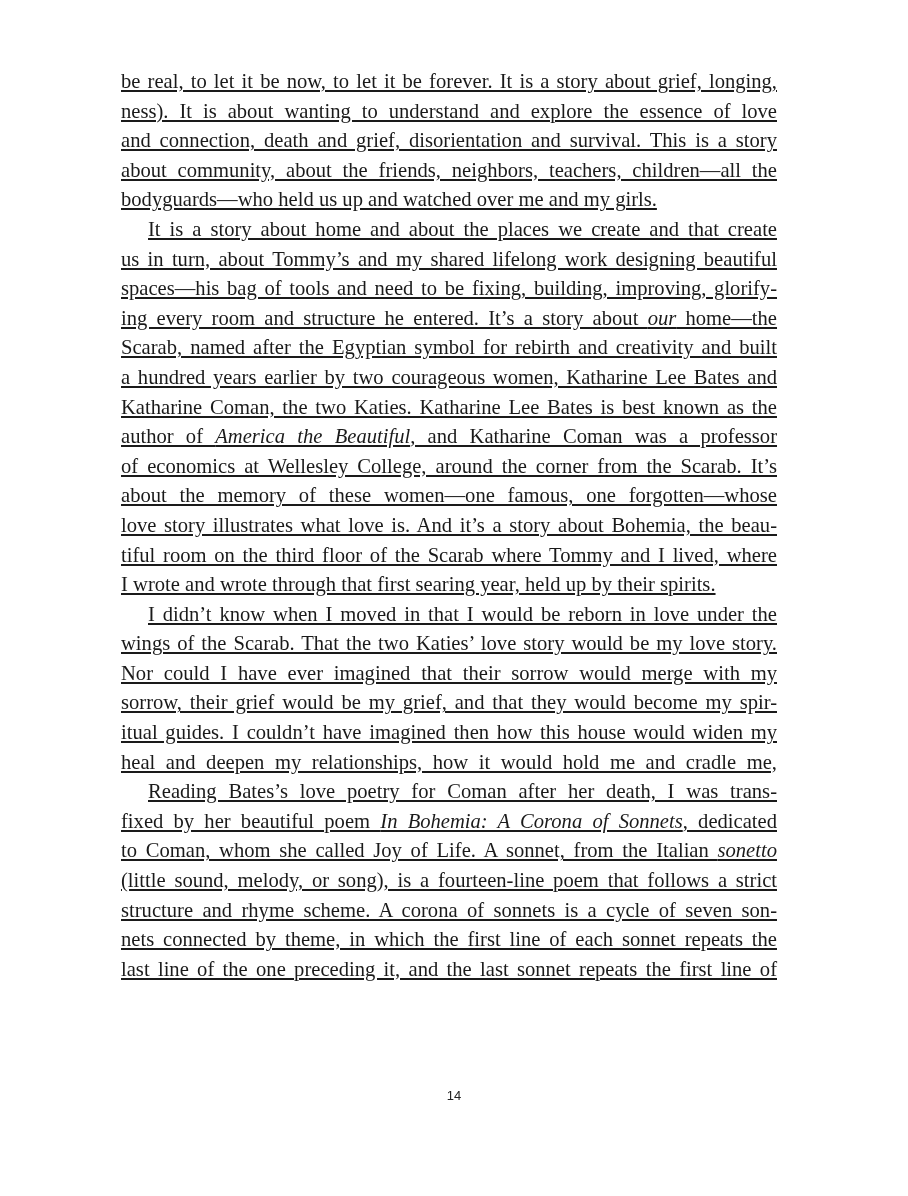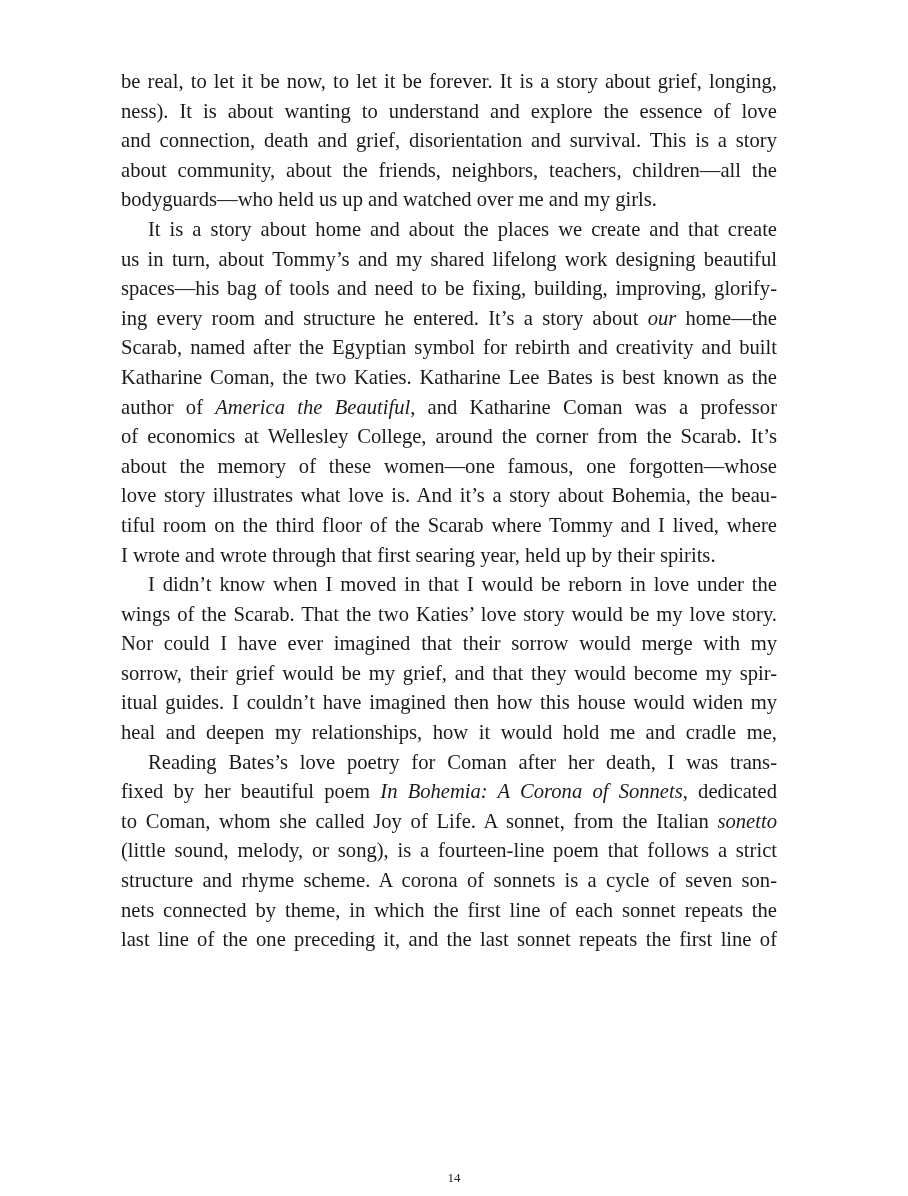--- a/index.html
+++ b/index.html
@@ -22,37 +22,38 @@
       font-family: "Liberation Serif", "DejaVu Serif", serif;
       font-size: 20.6px;
       line-height: 29.6px;
     }
     .line {
       display: block;
       white-space: nowrap;
       text-align: justify;
       text-align-last: justify;
       height: 29.6px;
+      text-decoration: underline;
     }
     .line.last {
       text-align-last: left;
     }
     .line.indent {
       text-indent: 27px;
     }
     em {
       font-style: italic;
     }
     .page-number {
       position: absolute;
-      top: 1170px;
+      top: 1088px;
       left: 0;
       width: 908px;
       text-align: center;
-      font-family: Liberation Serif, serif;
+      font-family: Liberation Sans, sans-serif;
       font-size: 13px;
       color: #222222;
     }
   </style>
 </head>
 <body>
 
 <div class="page">
   <div>
     <span class="line">be real, to let it be now, to let it be forever. It is a story about grief, longing,</span>
@@ -61,20 +62,21 @@
     <span class="line">about community, about the friends, neighbors, teachers, children—all the</span>
     <span class="line last">bodyguards—who held us up and watched over me and my girls.</span>
   </div>
 
   <div>
     <span class="line indent">It is a story about home and about the places we create and that create</span>
     <span class="line">us in turn, about Tommy’s and my shared lifelong work designing beautiful</span>
     <span class="line">spaces—his bag of tools and need to be fixing, building, improving, glorify-</span>
     <span class="line"><span>ing every room and structure he entered. It’s a story about </span><em>our</em><span> home—the</span></span>
     <span class="line">Scarab, named after the Egyptian symbol for rebirth and creativity and built</span>
+    <span class="line">a hundred years earlier by two courageous women, Katharine Lee Bates and</span>
     <span class="line">Katharine Coman, the two Katies. Katharine Lee Bates is best known as the</span>
     <span class="line"><span>author of </span><em>America the Beautiful</em><span>, and Katharine Coman was a professor</span></span>
     <span class="line">of economics at Wellesley College, around the corner from the Scarab. It’s</span>
     <span class="line">about the memory of these women—one famous, one forgotten—whose</span>
     <span class="line">love story illustrates what love is. And it’s a story about Bohemia, the beau-</span>
     <span class="line">tiful room on the third floor of the Scarab where Tommy and I lived, where</span>
     <span class="line last">I wrote and wrote through that first searing year, held up by their spirits.</span>
   </div>
 
   <div>

